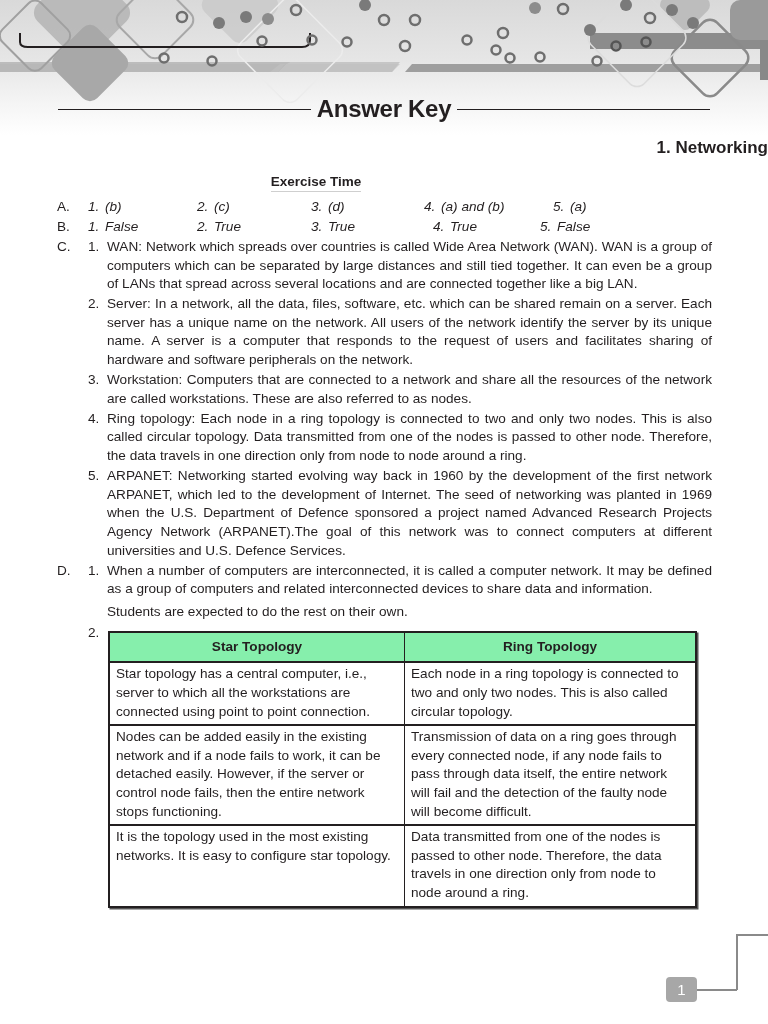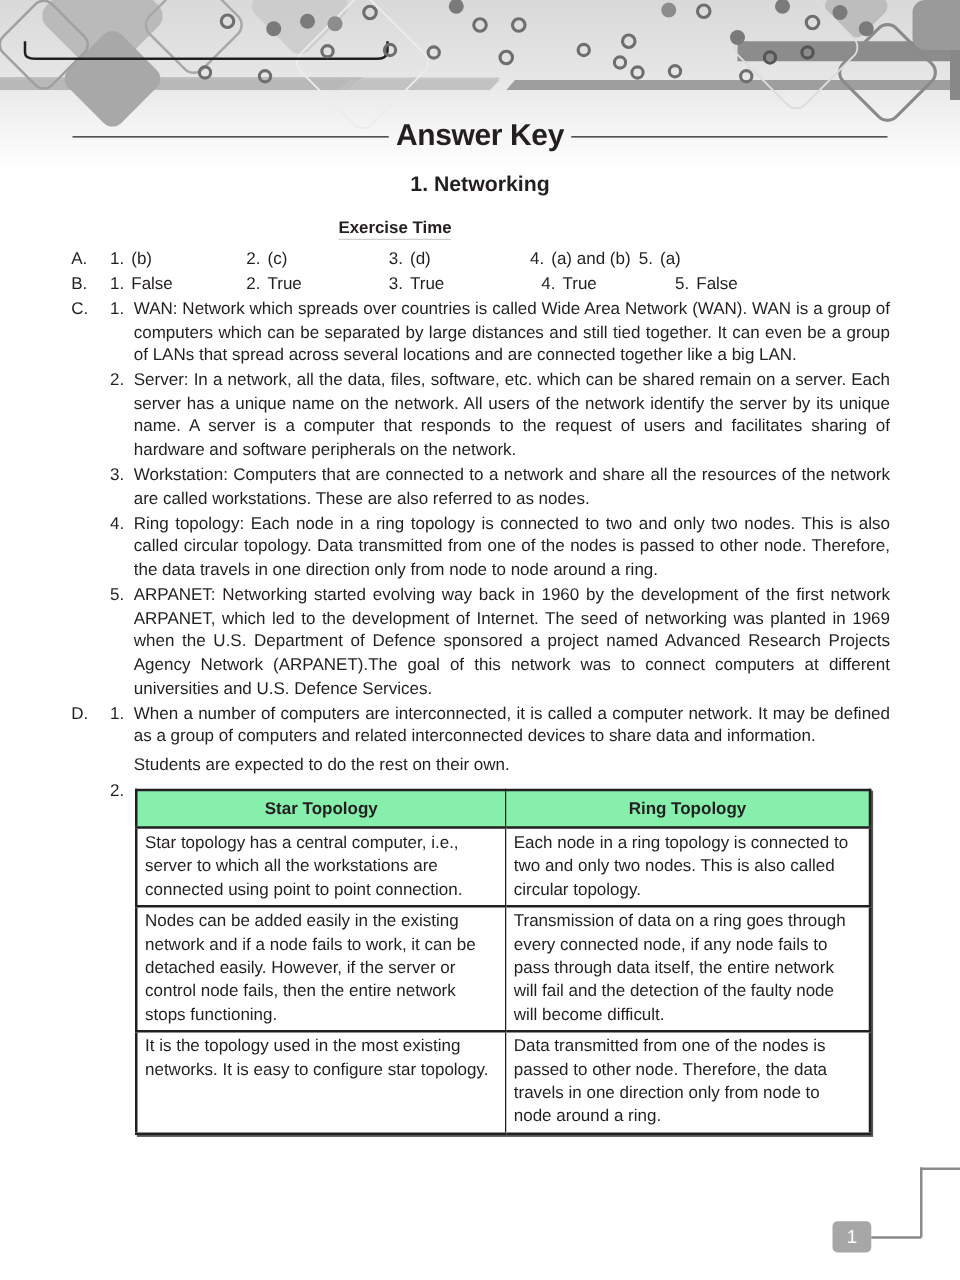--- a/index.html
+++ b/index.html
@@ -17,35 +17,35 @@
   .title-row {
     position: absolute; left: 58px; top: 92px; width: 652px; height: 34px;
     display: flex; align-items: center;
   }
   .title-row .rule { flex: 1; height: 0; border-top: 1.5px solid #231f20; }
   .title-row h1 {
     margin: 0 6px; font-size: 24px; font-weight: bold; letter-spacing: -0.3px;
     font-family: "Liberation Sans", sans-serif;
   }
   .chapter {
-    position: absolute; left: 0; width: 768px; top: 138px; text-align: center;
+    position: absolute; left: 0; width: 768px; top: 138px; text-align: right;
     font-size: 17px; font-weight: bold;
   }
   .exercise {
     position: absolute; left: 0; width: 632px; top: 174px; text-align: center;
     font-size: 13.5px; font-weight: bold;
   }
   .exercise span { display: inline-block; padding-bottom: 2px; border-bottom: 1.5px solid #cfcfcf; }
   .content {
     position: absolute; left: 57px; top: 198px; width: 655px;
     font-size: 13.6px; line-height: 18.6px;
   }
   .mcq { position: relative; height: 20px; }
   .mcq .sec { position: absolute; left: 0; }
-  .mcq .ans { position: absolute; }
+  .mcq .ans { position: absolute; font-style: italic; }
   .mcq .ans .n { display: inline-block; width: 17px; }
   .sect { position: relative; padding-left: 50px; }
   .sect .sec { position: absolute; left: 0; top: 0; }
   .item { position: relative; padding-left: 0; margin-bottom: 1.5px; text-align: justify; }
   .item .n { position: absolute; left: -19px; top: 0; }
   .note { margin-top: 4px; }
   .tbl-wrap { position: relative; margin-top: 4px; }
   .tbl-wrap .n { position: absolute; left: -19px; top: -1px; }
   table {
     position: relative; left: 1px; top: 6px;
@@ -201,21 +201,21 @@
 </div>
 
 <div class="content">
 
   <div class="mcq">
     <span class="sec">A.</span>
     <span class="ans" style="left:31px"><span class="n">1.</span><span>(b)</span></span>
     <span class="ans" style="left:140px"><span class="n">2.</span><span>(c)</span></span>
     <span class="ans" style="left:254px"><span class="n">3.</span><span>(d)</span></span>
     <span class="ans" style="left:367px"><span class="n">4.</span><span>(a) and (b)</span></span>
-    <span class="ans" style="left:454px"><span class="n">5.</span><span>(a)</span></span>
+    <span class="ans" style="left:496px"><span class="n">5.</span><span>(a)</span></span>
   </div>
 
   <div class="mcq">
     <span class="sec">B.</span>
     <span class="ans" style="left:31px"><span class="n">1.</span><span>False</span></span>
     <span class="ans" style="left:140px"><span class="n">2.</span><span>True</span></span>
     <span class="ans" style="left:254px"><span class="n">3.</span><span>True</span></span>
     <span class="ans" style="left:376px"><span class="n">4.</span><span>True</span></span>
     <span class="ans" style="left:483px"><span class="n">5.</span><span>False</span></span>
   </div>

